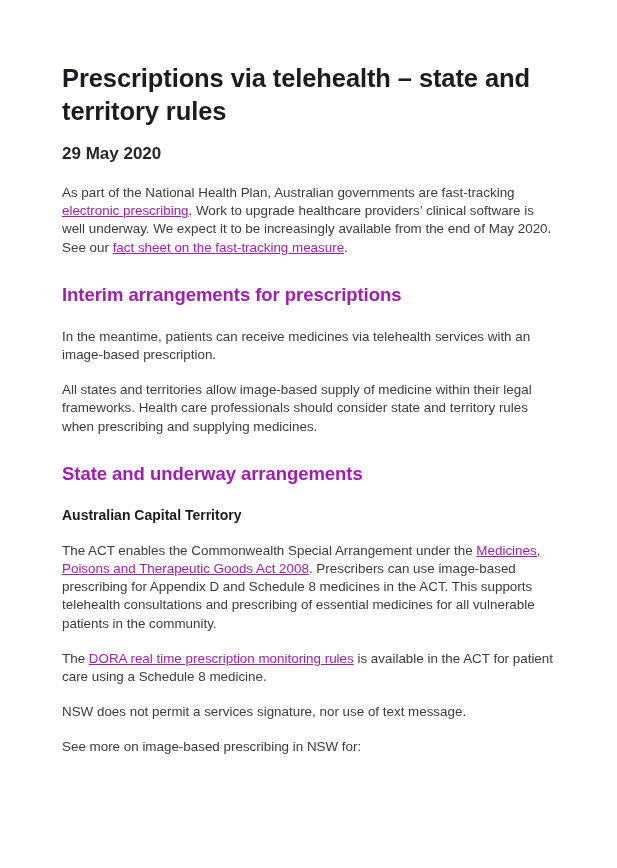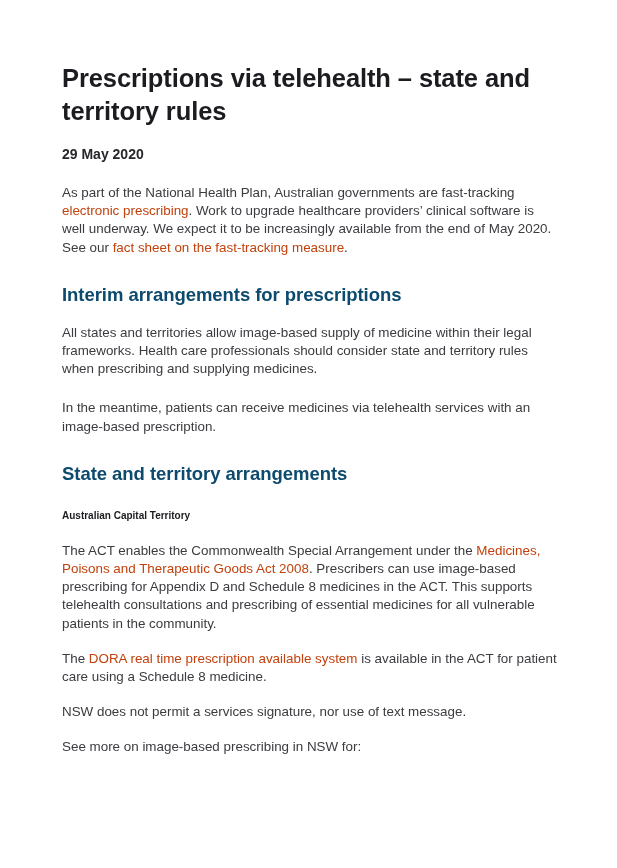--- a/index.html
+++ b/index.html
@@ -28,86 +28,87 @@
   h1.doc-title {
     font-size: 25.5px;
     line-height: 33px;
     font-weight: bold;
     color: #1c1c20;
     margin: 0 0 0 0;
     letter-spacing: -0.1px;
   }
 
   .doc-date {
-    font-size: 14px;
+    font-size: 17px;
     line-height: 18px;
     font-weight: bold;
     color: #26262b;
     margin: 17px 0 0 0;
   }
 
   p.body-text {
     font-size: 13.4px;
     line-height: 18.2px;
     color: #3b3b40;
     margin: 21px 0 0 0;
   }
   p.body-text.tight {
     margin-top: 17px;
   }
 
   h2.section-heading {
     font-size: 18.5px;
     line-height: 24px;
     font-weight: bold;
-    color: #0c4a6e;
+    color: #a21caf;
     margin: 26px 0 0 0;
     letter-spacing: -0.05px;
   }
 
   h3.sub-heading {
-    font-size: 10px;
+    font-size: 14px;
     line-height: 19px;
     font-weight: bold;
     color: #1c1c20;
     margin: 20px 0 0 0;
   }
 
   a.doc-link {
-    color: #c2410c;
+    color: #a21caf;
+    text-decoration: underline;
     text-underline-offset: 1px;
     cursor: pointer;
   }
 </style>
 </head>
 <body>
 
 <div class="page">
   <div class="content">
 
     <h1 class="doc-title">Prescriptions via telehealth – state and territory rules</h1>
 
     <div class="doc-date">29 May 2020</div>
 
     <p class="body-text"><span>As part of the National Health Plan, Australian governments are fast-tracking </span><a class="doc-link">electronic prescribing</a><span>. Work to upgrade healthcare providers’ clinical software is well underway. We expect it to be increasingly available from the end of May 2020. See our </span><a class="doc-link">fact sheet on the fast-tracking measure</a><span>.</span></p>
 
     <h2 class="section-heading">Interim arrangements for prescriptions</h2>
 
+    <p class="body-text">In the meantime, patients can receive medicines via telehealth services with an image-based prescription.</p>
+
     <p class="body-text tight">All states and territories allow image-based supply of medicine within their legal frameworks. Health care professionals should consider state and territory rules when prescribing and supplying medicines.</p>
 
-    <p class="body-text">In the meantime, patients can receive medicines via telehealth services with an image-based prescription.</p>
-
-    <h2 class="section-heading">State and territory arrangements</h2>
+    <h2 class="section-heading">State and underway arrangements</h2>
 
     <h3 class="sub-heading">Australian Capital Territory</h3>
 
 
     <p class="body-text tight"><span>The ACT enables the Commonwealth Special Arrangement under the </span><a class="doc-link">Medicines, Poisons and Therapeutic Goods Act 2008</a><span>. Prescribers can use image-based prescribing for Appendix D and Schedule 8 medicines in the ACT. This supports telehealth consultations and prescribing of essential medicines for all vulnerable patients in the community.</span></p>
 
-    <p class="body-text tight"><span>The </span><a class="doc-link">DORA real time prescription available system</a><span> is available in the ACT for patient care using a Schedule 8 medicine.</span></p>
+    <p class="body-text tight"><span>The </span><a class="doc-link">DORA real time prescription monitoring rules</a><span> is available in the ACT for patient care using a Schedule 8 medicine.</span></p>
 
 
 
     <p class="body-text tight">NSW does not permit a services signature, nor use of text message.</p>
 
     <p class="body-text tight">See more on image-based prescribing in NSW for:</p>
 
   </div>
 </div>
 

